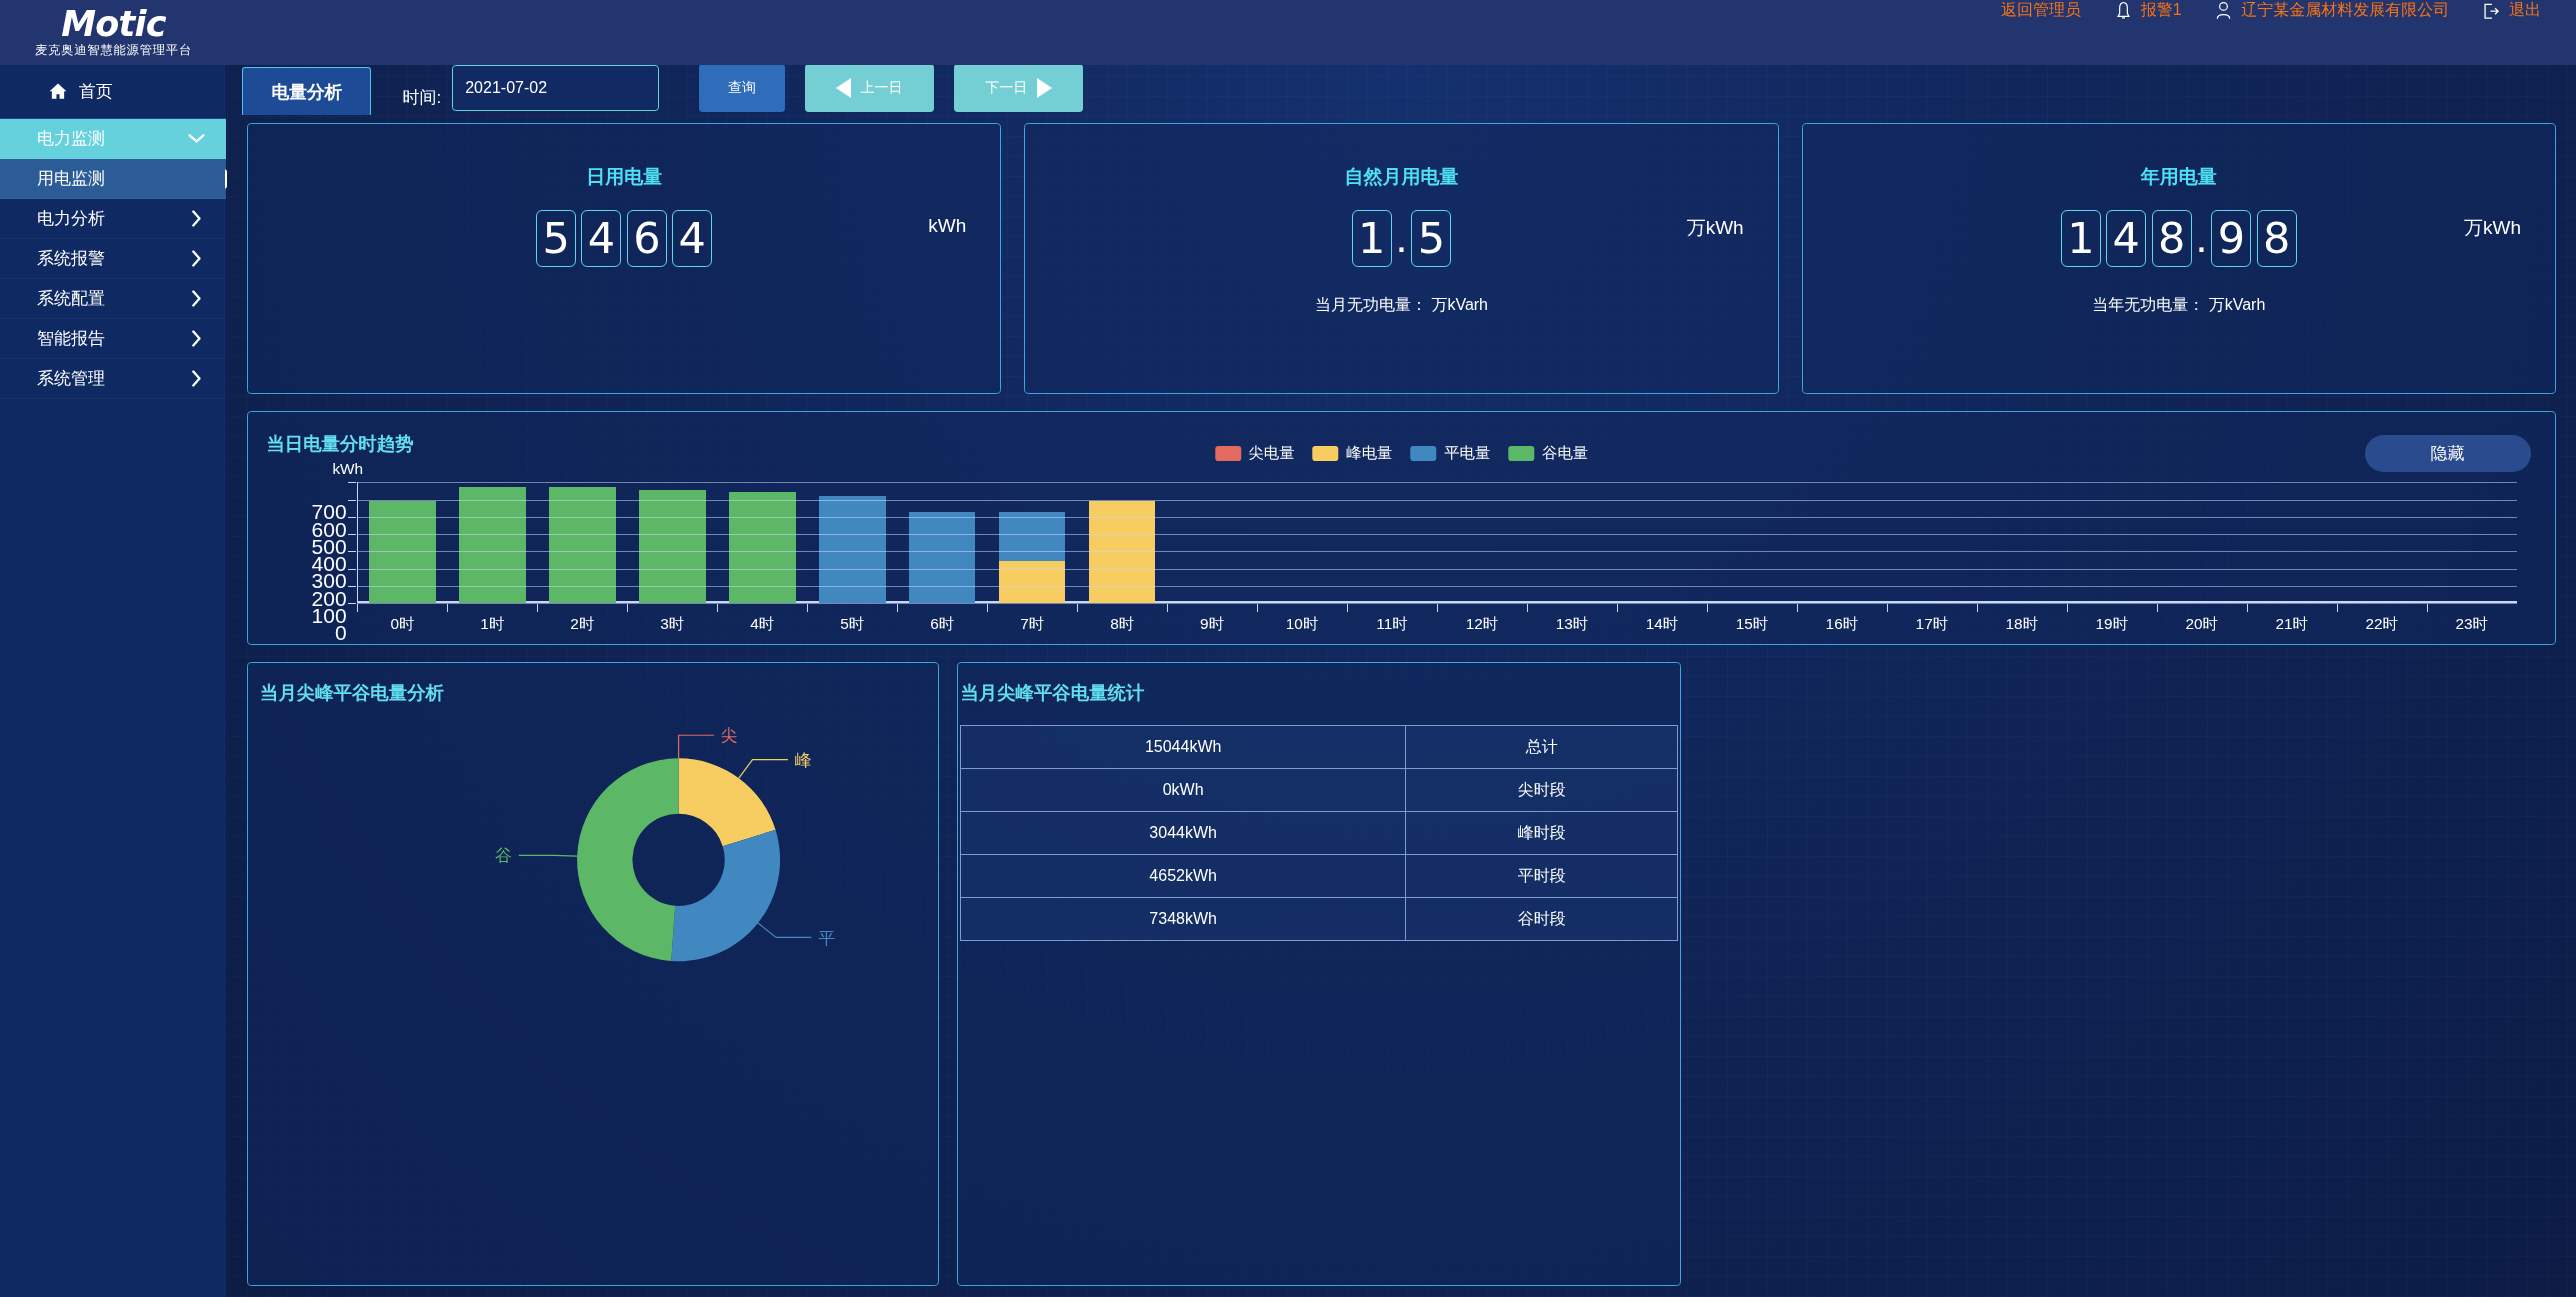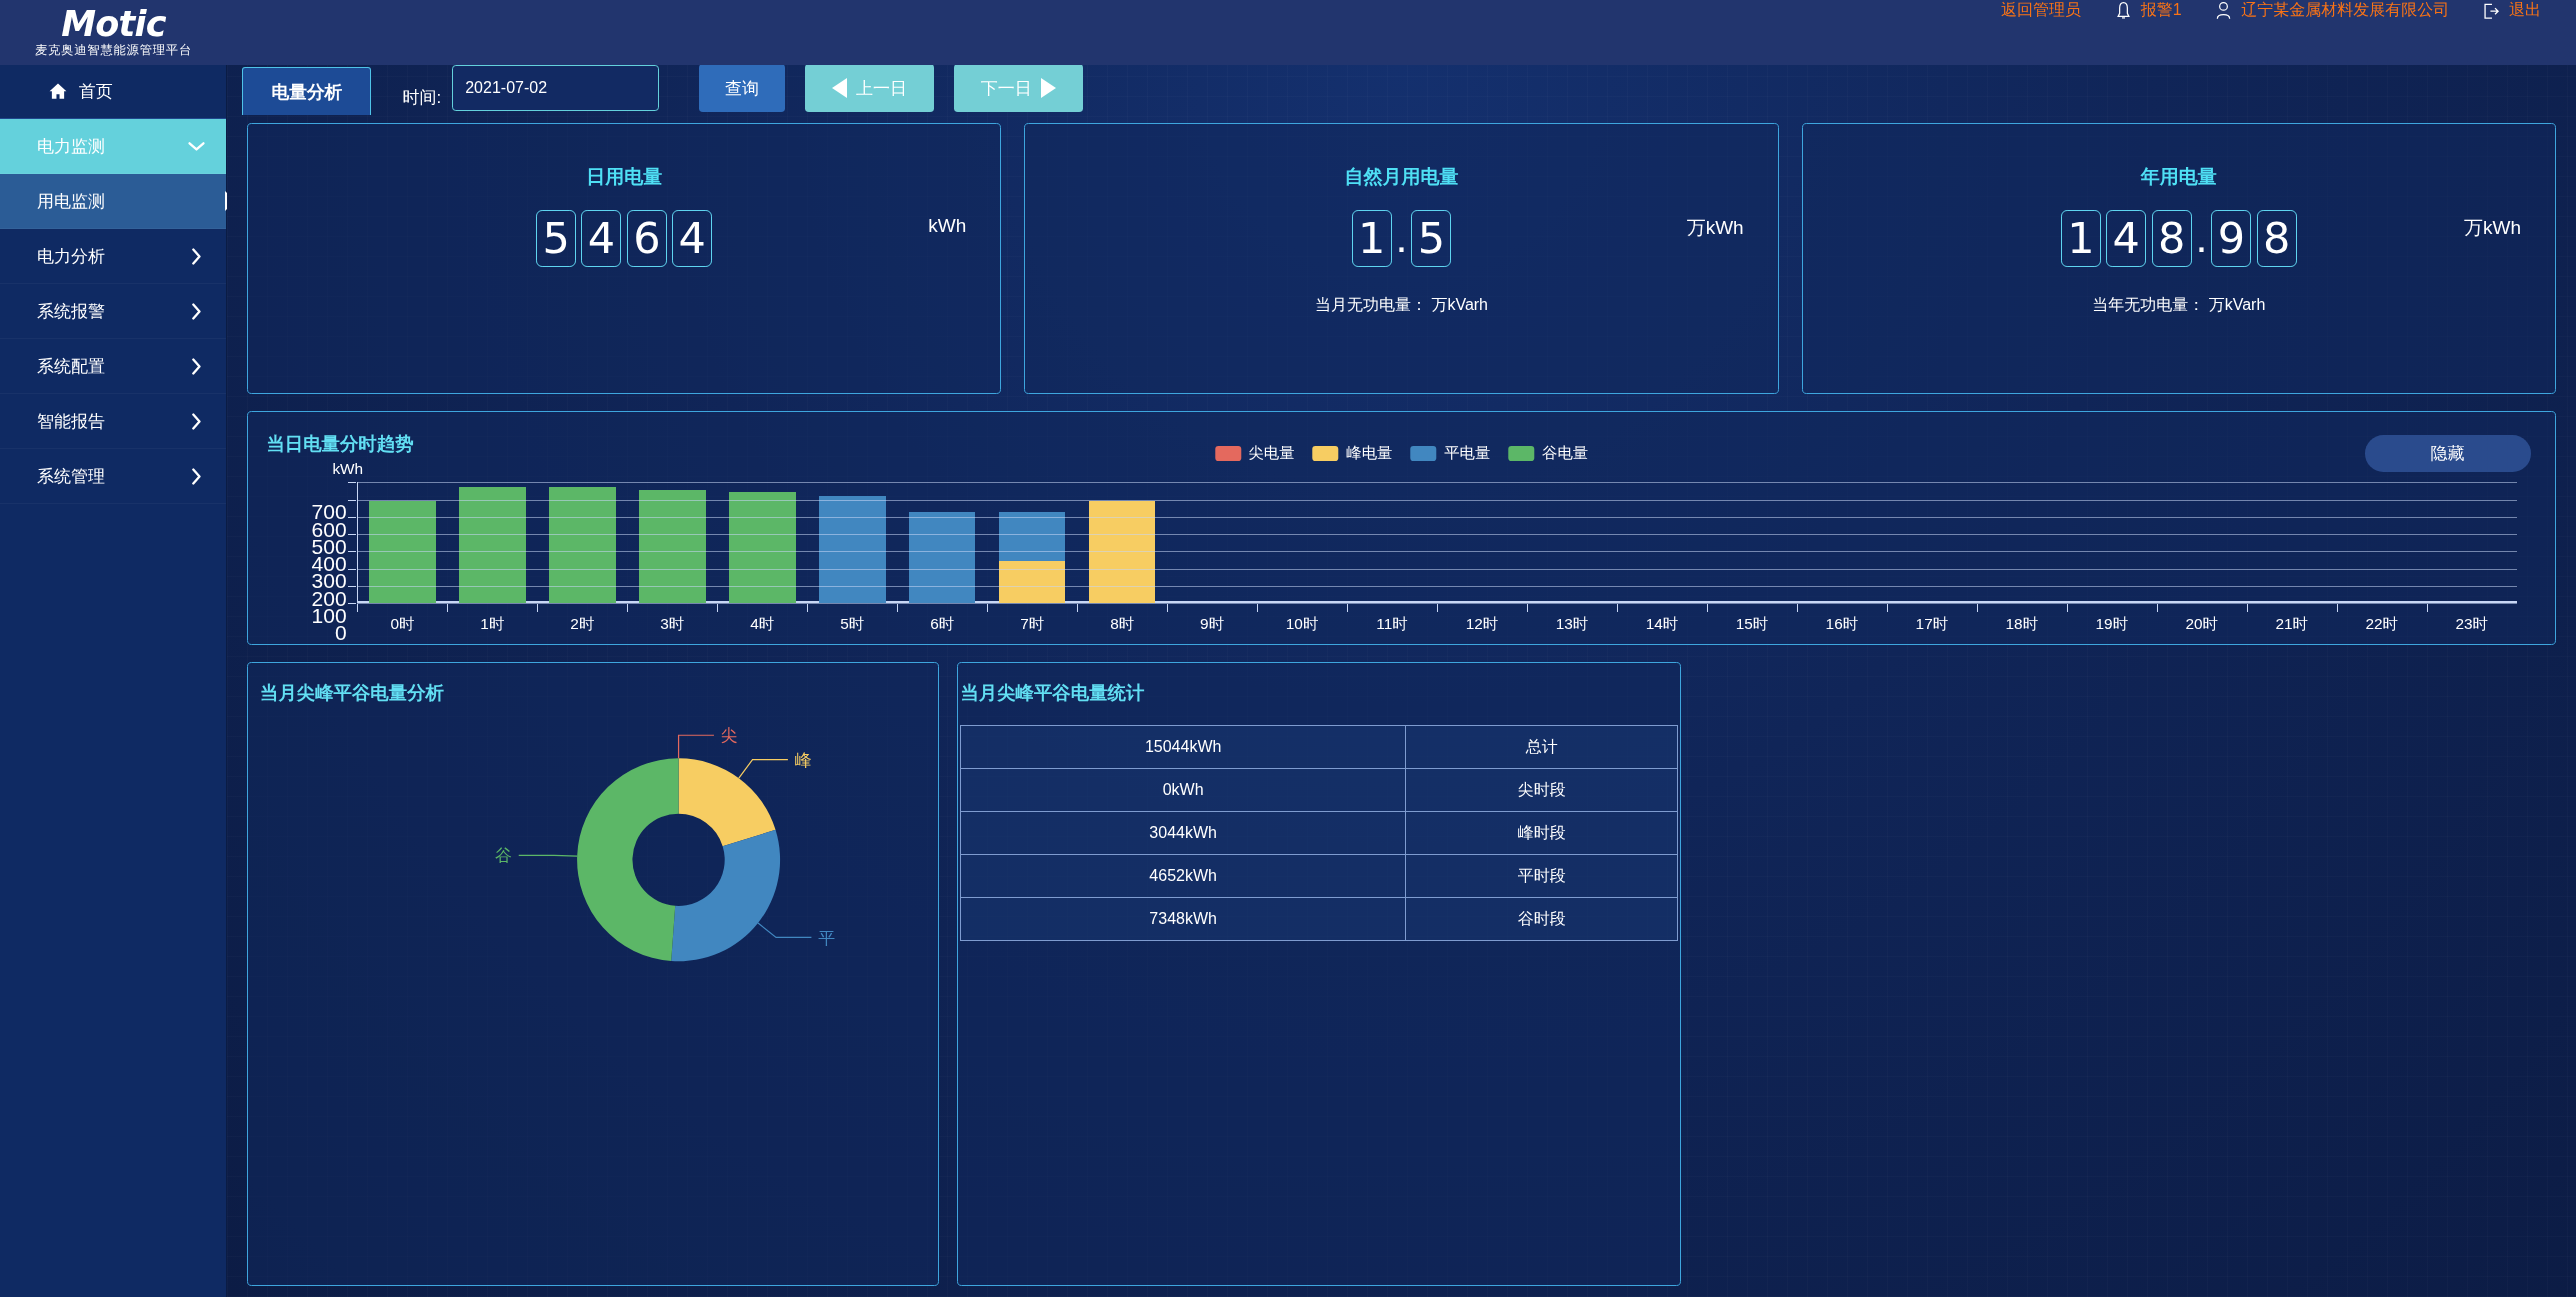--- a/index.html
+++ b/index.html
@@ -41,21 +41,21 @@
   .body-row { flex: 1 1 auto; display: flex; min-height: 0; }
 
   
   .sidebar {
     width: 227px; flex: 0 0 227px;
     background: #0f2a63;
     border-right: 0.8px solid #0a1c45;
     padding-top: 0;
   }
   .nav-item {
-    height: 55px; display: flex; align-items: center;
+    height: 40px; display: flex; align-items: center;
     padding: 0 21.5px 0 37px;
     color: #ffffff; font-size: 17px;
     position: relative;
     border-bottom: 0.8px solid rgba(255,255,255,0.04);
   }
   .nav-item.home { padding-left: 48px; gap: 10.8px; height: 54px; background: #0f2a63; border-bottom: 0.8px solid #20478c; }
   .nav-item.home .nav-label { font-size: 17px; }
   .home-icon { width: 20px; height: 18.4px; display: inline-flex; }
   .nav-item.active { background: #64d1dc; color: #ffffff; }
   .nav-item.sub-active { background: #2b5c96; padding-left: 37px; }
@@ -102,21 +102,21 @@
   .tb-label { color: #ffffff; font-size: 17px; margin: 0 10.8px 14px 31px; }
   .date-input {
     width: 207px; height: 46px; margin-bottom: 12.3px;
     background: #122a63; border: 0.8px solid #64d1dc; border-radius: 3.8px;
     color: #ffffff; font-size: 16px; padding: 0 12.3px;
     font-family: "Liberation Sans", sans-serif;
   }
   .btn {
     height: 48px; margin-bottom: 10.8px;
     border: none; border-radius: 3.8px;
-    color: #ffffff; font-size: 17px;
+    color: #ffffff; font-size: 14px;
     display: inline-flex; align-items: center; justify-content: center; gap: 9.2px;
     padding: 0 21.5px; font-family: "Liberation Sans", sans-serif;
   }
   .btn-query { background: #2f6cba; margin-left: 40px; min-width: 86px; }
   .btn-nav { background: #74cfd5; margin-left: 20px; min-width: 129px; }
   .tri-l { width: 0;height:0;border-top:10.8px solid transparent;border-bottom:10.8px solid transparent;border-right:15.4px solid #fff; }
   .tri-r { width: 0;height:0;border-top:10.8px solid transparent;border-bottom:10.8px solid transparent;border-left:15.4px solid #fff; }
 
   
   .content { flex: 1 1 auto; padding: 0 20px 10.8px 20px; position: relative; z-index: 2; display: flex; flex-direction: column; gap: 17px; }

